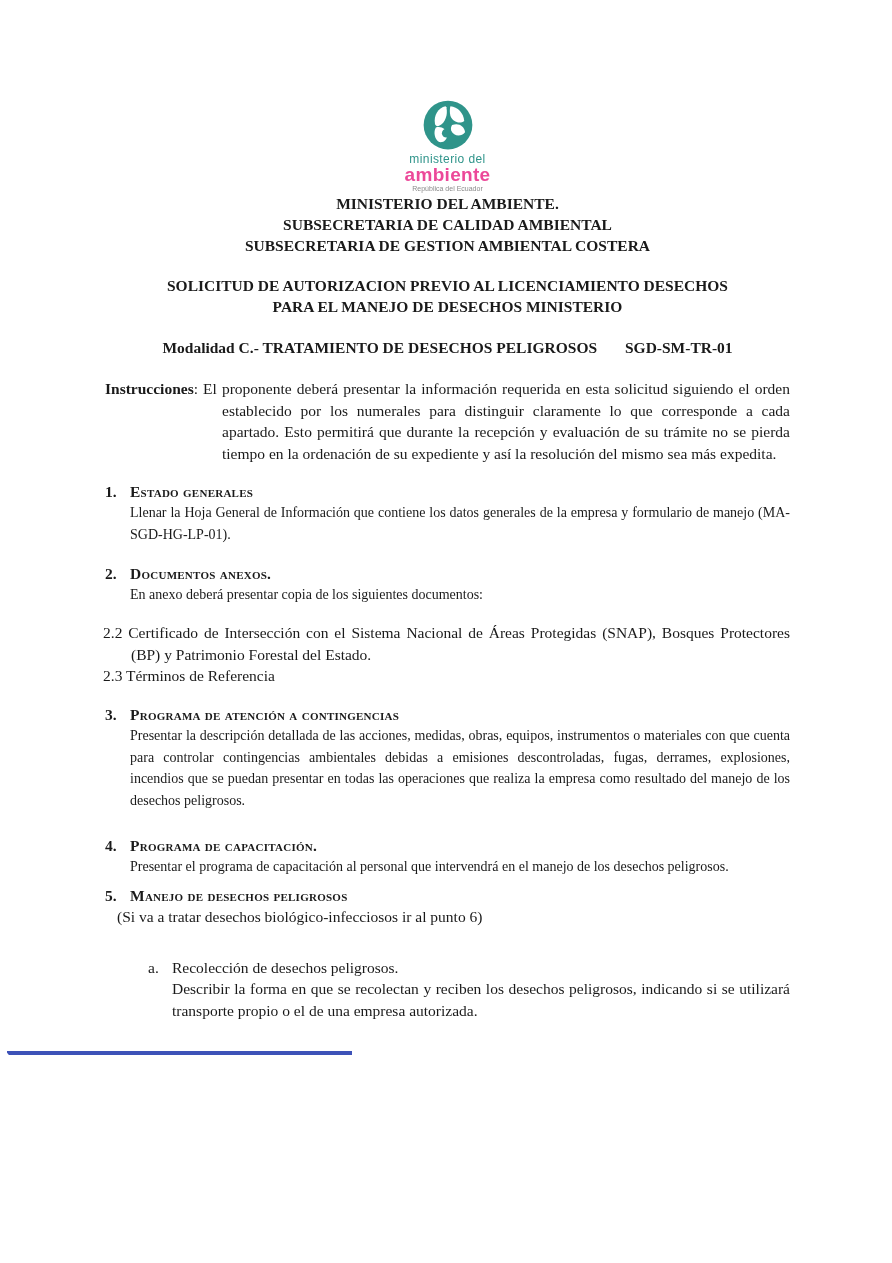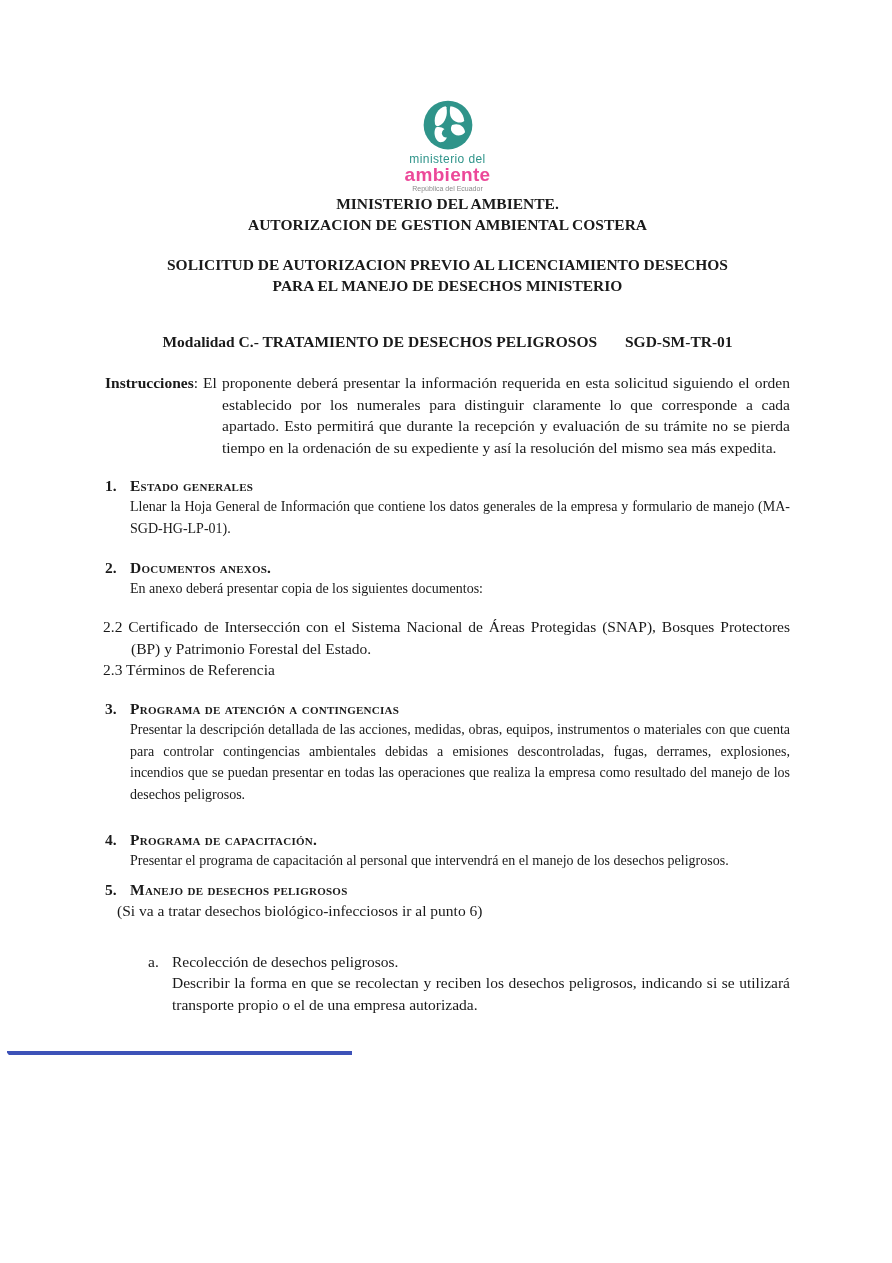--- a/index.html
+++ b/index.html
@@ -14,21 +14,21 @@
   
   .logo { margin-top:99px; text-align:center; line-height:1; }
   .logo svg { width:52px; height:52px; display:block; margin:0 auto; }
   .logo-min { font-family:"Liberation Sans", sans-serif; font-size:12px; line-height:12px; color:#2f948a; margin-top:2px; letter-spacing:0.4px; }
   .logo-amb { font-family:"Liberation Sans", sans-serif; font-size:19px; line-height:19px; font-weight:600; color:#ec4899; letter-spacing:0.3px; }
   .logo-rep { font-family:"Liberation Sans", sans-serif; font-size:7px; line-height:8px; color:#8a8a8a; margin-top:1px; }
 
   
   .hdr-line, .title-line { text-align:center; font-weight:bold; font-size:15.5px; line-height:21px; }
   .title-block { margin-top:19px; }
-  .modalidad { margin-top:35px; text-align:center; font-weight:bold; font-size:15.5px; line-height:21px; }
+  .modalidad { margin-top:20px; text-align:center; font-weight:bold; font-size:15.5px; line-height:21px; }
   .modalidad .code { margin-left:24px; }
 
   
   .instructions {
     margin-top:20px; text-align:justify; font-size:15.5px; line-height:21.6px;
     padding-left:117px; text-indent:-117px;
   }
   .instructions b { font-weight:bold; }
 
   
@@ -72,21 +72,22 @@
           <circle cx="30" cy="42" r="5.5" fill="#2f948a"></circle>
         </svg>
       </span>
       <div class="logo-min">ministerio del</div>
       <div class="logo-amb">ambiente</div>
       <div class="logo-rep">República del Ecuador</div>
     </div>
 
     <div class="hdr-block">
       <div class="hdr-line">MINISTERIO DEL AMBIENTE.</div>
-      <div class="hdr-line">AUTORIZACION DE GESTION AMBIENTAL COSTERA</div>
+      <div class="hdr-line">SUBSECRETARIA DE CALIDAD AMBIENTAL</div>
+      <div class="hdr-line">SUBSECRETARIA DE GESTION AMBIENTAL COSTERA</div>
     </div>
 
     <div class="title-block">
       <div class="title-line">SOLICITUD DE AUTORIZACION PREVIO AL LICENCIAMIENTO DESECHOS</div>
       <div class="title-line">PARA EL MANEJO DE DESECHOS MINISTERIO</div>
     </div>
 
     <div class="modalidad">
       <span>Modalidad C.-</span>
       <span>TRATAMIENTO DE DESECHOS PELIGROSOS</span>

